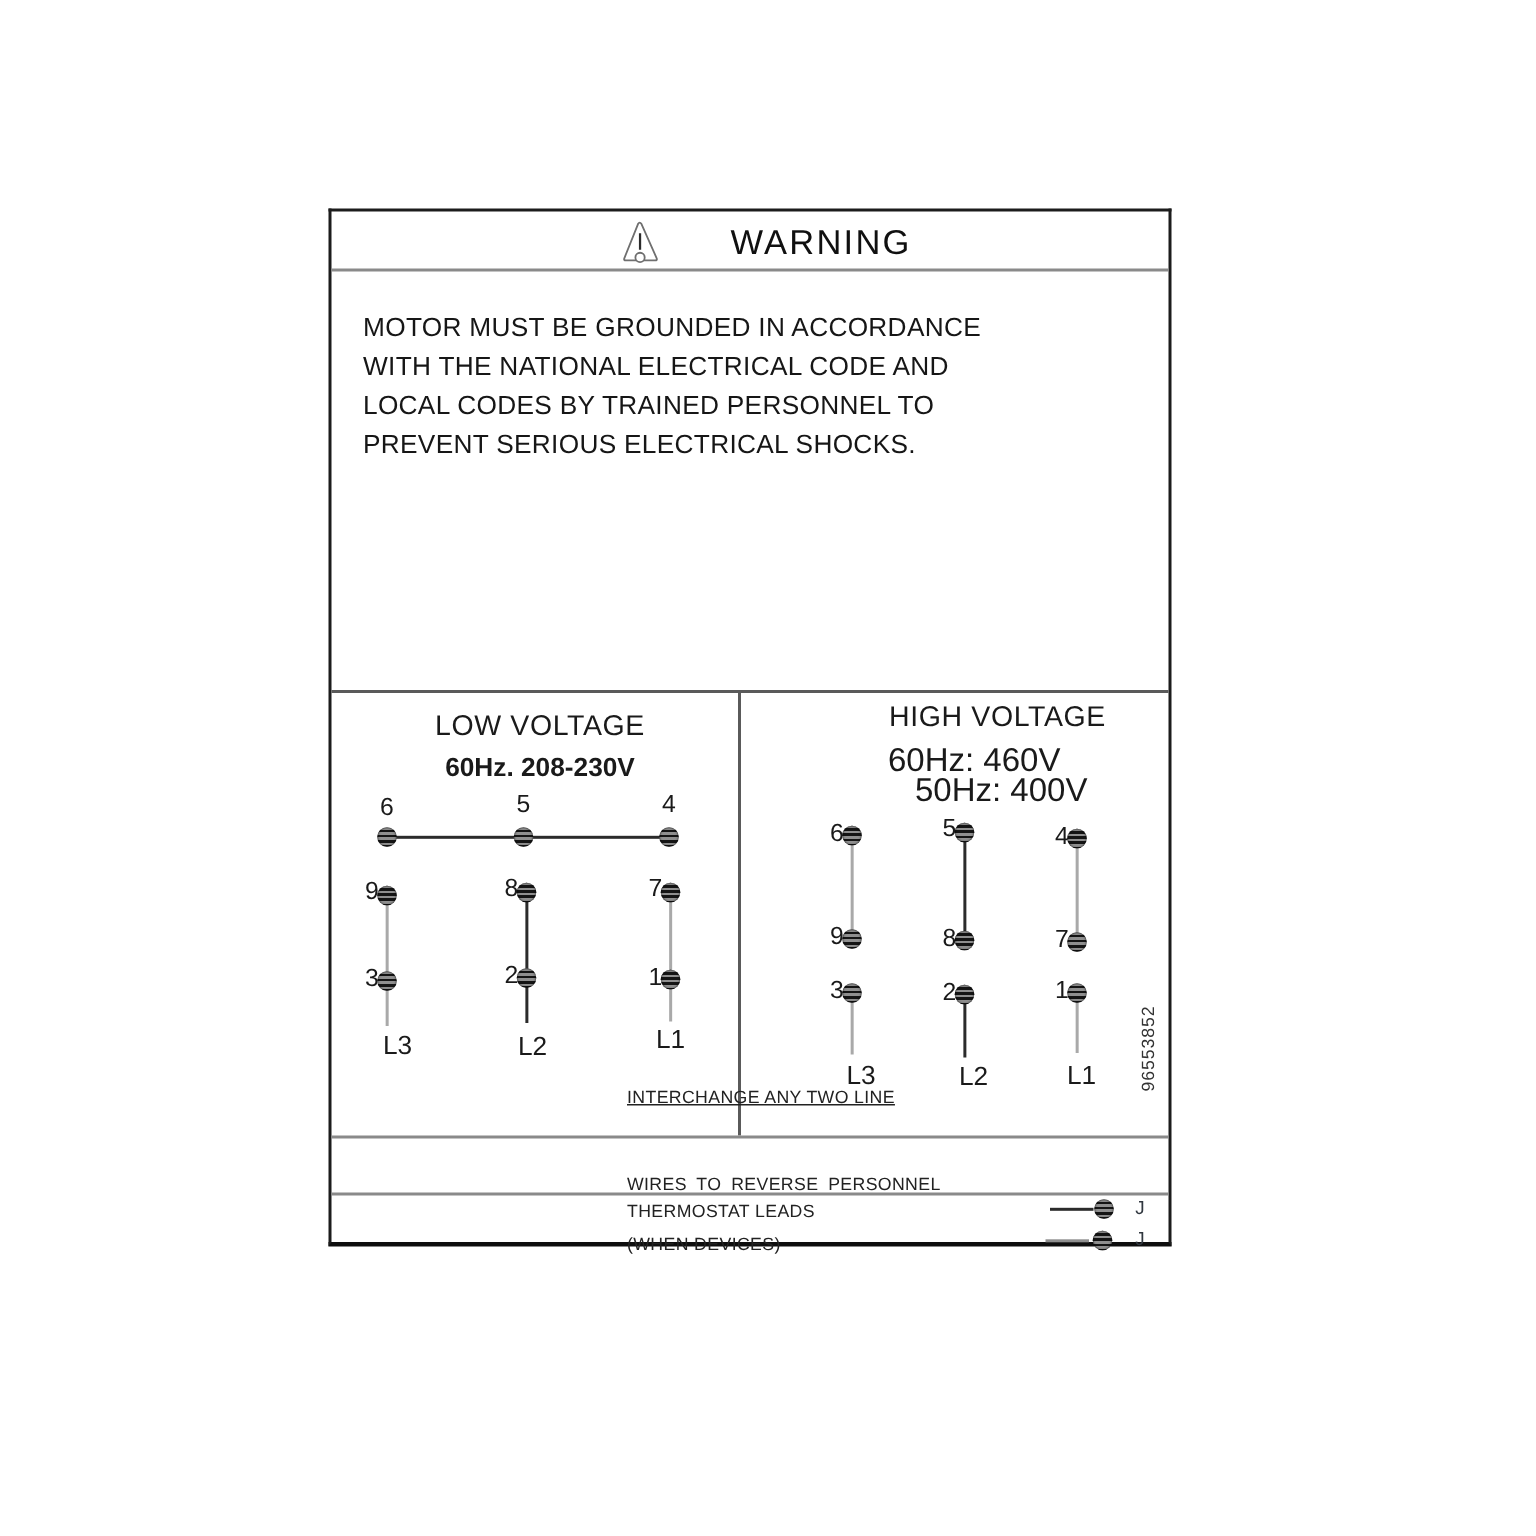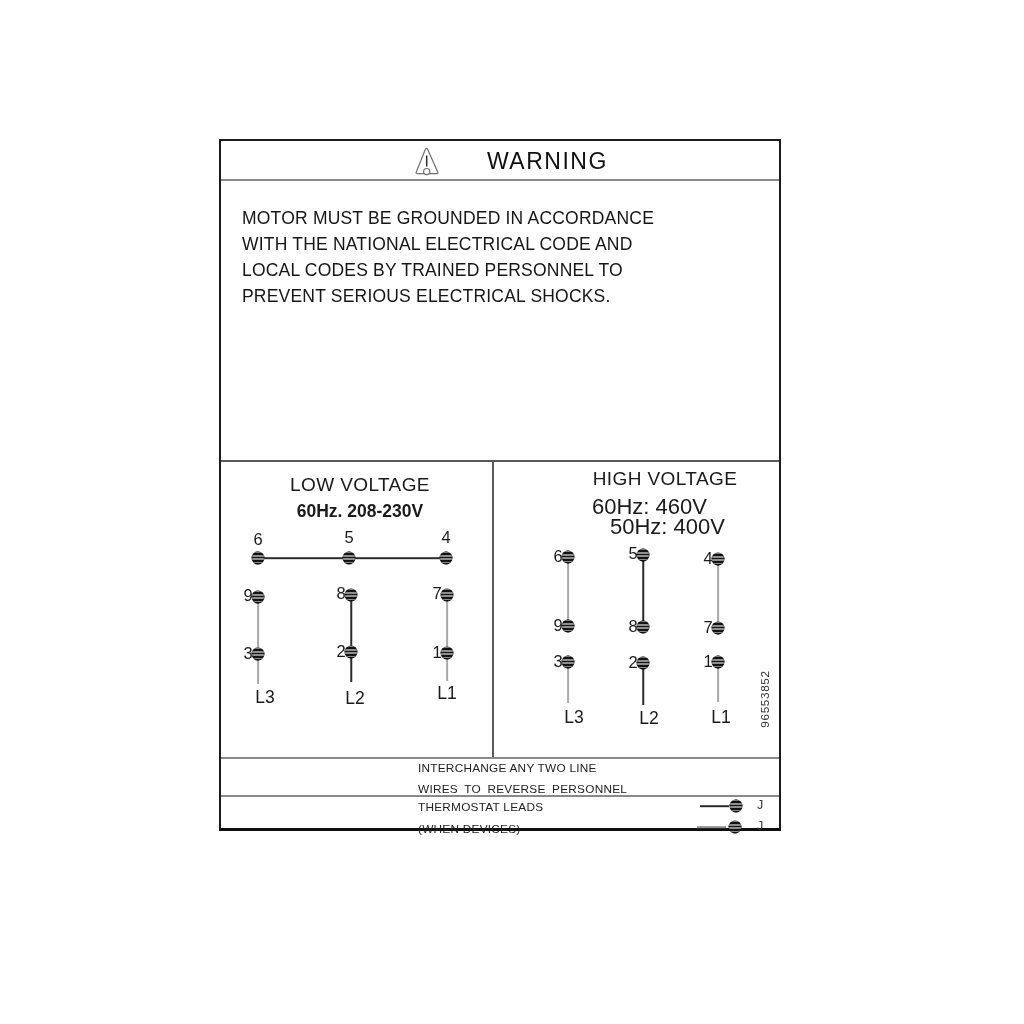--- a/index.html
+++ b/index.html
@@ -139,21 +139,21 @@
   <div class="term" style="left:422px; top:522px;"></div>
   <div class="term" style="left:497px; top:521px;"></div>
 
   <span class="llabel" style="left:353px; top:576px;">L3</span>
   <span class="llabel" style="left:428px; top:577px;">L2</span>
   <span class="llabel" style="left:500px; top:576px;">L1</span>
 
   <span class="serial">96553852</span>
 
   <div class="note-divider1"></div>
-  <span class="note" style="top:620px;">INTERCHANGE ANY TWO LINE</span>
+  <span class="note" style="top:583px;text-decoration:underline;">INTERCHANGE ANY TWO LINE</span>
   <span class="note wide" style="top:641px;">WIRES TO REVERSE PERSONNEL</span>
 
   <div class="note-divider2"></div>
   <span class="note" style="top:659px;">THERMOSTAT LEADS</span>
   <span class="note" style="top:681px;">(WHEN DEVICES)</span>
 
   <div class="wire-h" style="left:479px; top:665px; width:29px;"></div>
   <div class="term" style="left:515px; top:665px;"></div>
   <span class="j-label" style="left:539px; top:664px;">J</span>
 

